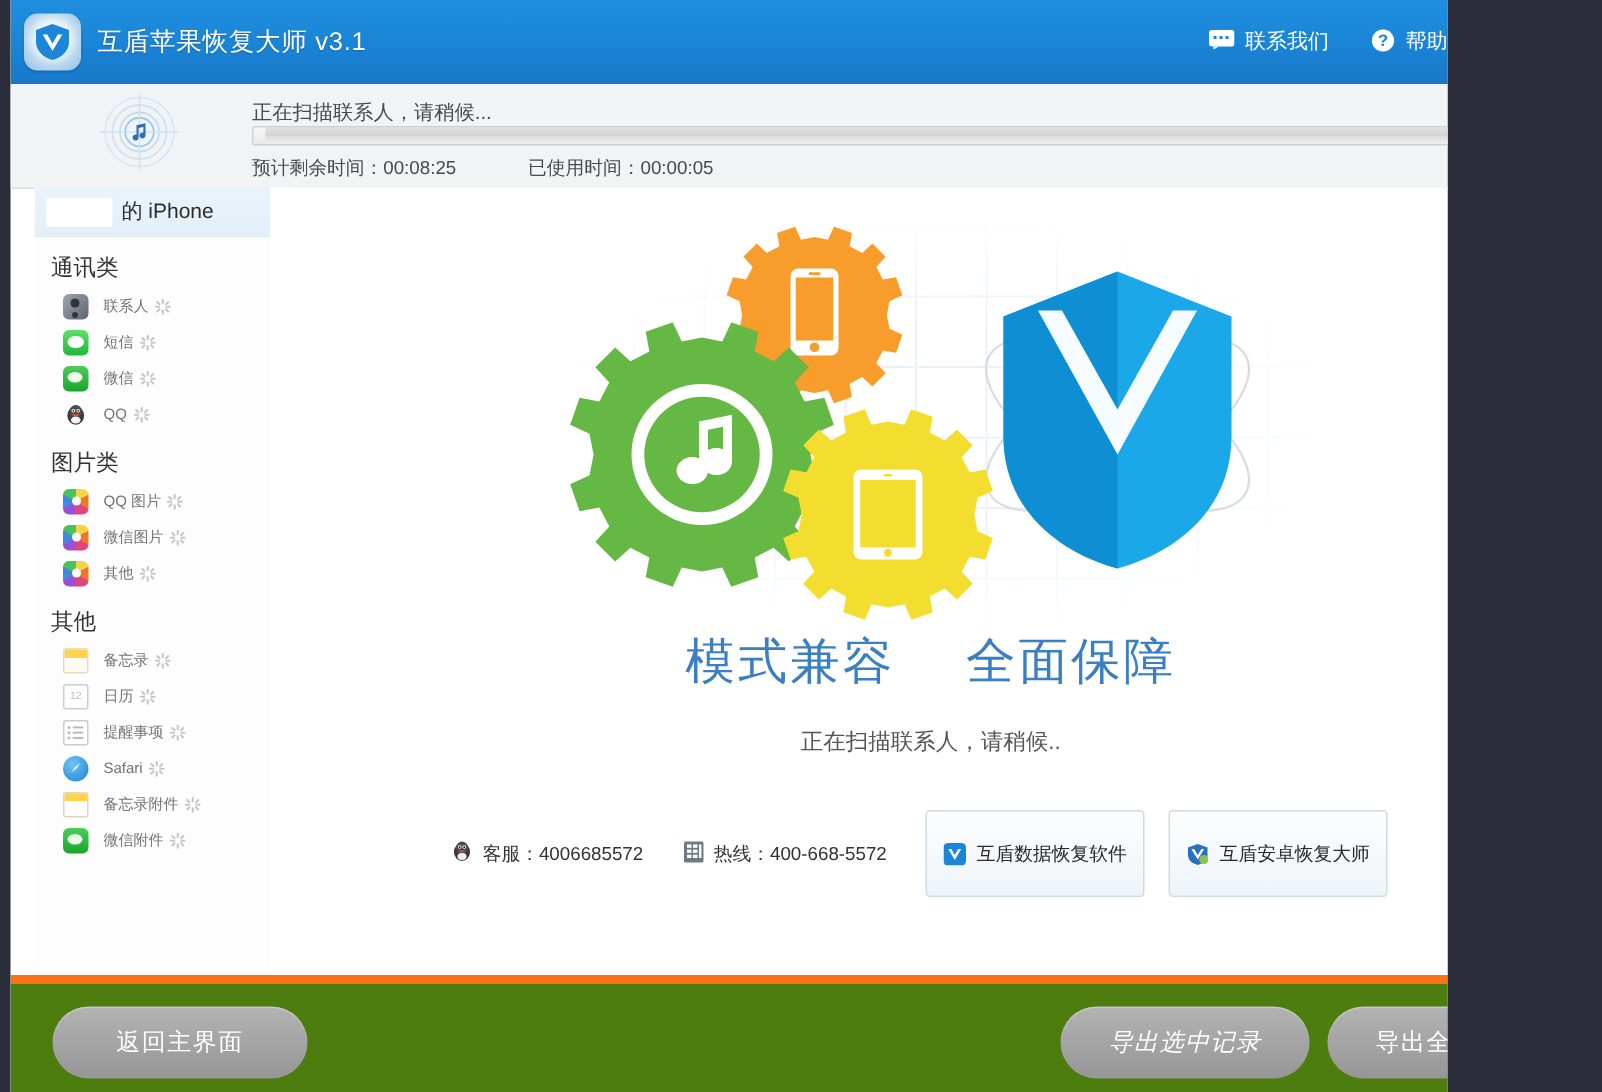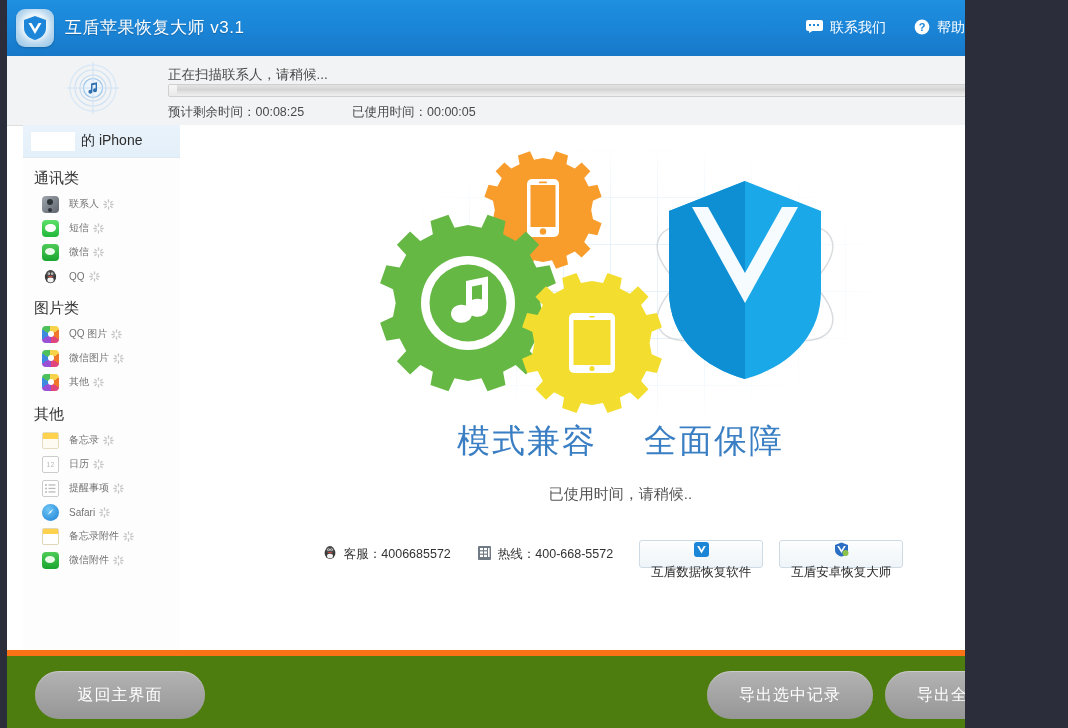--- a/index.html
+++ b/index.html
@@ -82,31 +82,31 @@
     background-size:47px 47px;opacity:.85;
     -webkit-mask-image:radial-gradient(ellipse 62% 66% at 50% 50%,#000 35%,transparent 82%);
     mask-image:radial-gradient(ellipse 62% 66% at 50% 50%,#000 35%,transparent 82%);}
   .hero svg{position:absolute;left:175px;top:10px;}
   .tagline{position:absolute;left:0;top:294px;width:881px;text-align:center;color:#3a7fc4;font-size:33px;letter-spacing:2px;white-space:nowrap;}
   .tagline span{margin:0 18px;}
   .substatus{position:absolute;left:0;top:360px;width:881px;text-align:center;color:#555;font-size:15px;}
 
   .contact{position:absolute;left:0;top:415px;width:881px;display:flex;align-items:center;justify-content:center;gap:0;font-size:12.5px;color:#333;}
   .c-item{display:flex;align-items:center;gap:6px;margin-right:26px;white-space:nowrap;}
-  .pill{display:flex;align-items:center;gap:7px;height:24px;padding:1px 11px;margin-right:16px;font-size:12.5px;color:#2a2a2a;
-    background:linear-gradient(to bottom,#fdfefe,#eef4f8);border:1px solid #cfdbe4;border-radius:3px;cursor:pointer;white-space:nowrap;flex-direction:column;}
+  .pill{display:flex;align-items:center;gap:7px;height:24px;padding:16px 11px;margin-right:16px;font-size:12.5px;color:#2a2a2a;
+    background:linear-gradient(to bottom,#fdfefe,#eef4f8);border:1px solid #cfdbe4;border-radius:3px;cursor:pointer;white-space:nowrap;}
   .pill-logo{width:15px;height:15px;border-radius:3px;flex:none;}
 
   
   .footer{position:absolute;left:0;top:650px;width:1054px;height:78px;background:#4d7c0f;border-top:6px solid #f97316;}
   .btn{position:absolute;top:15px;height:48px;border-radius:24px;border:none;cursor:pointer;
     color:#fff;font-size:16px;font-family:inherit;letter-spacing:1px;
     background:linear-gradient(to bottom,#b3b3b3,#969696);box-shadow:inset 0 1px 0 rgba(255,255,255,.3);}
   .btn-back{left:28px;width:170px;}
-  .btn-sel{right:188px;width:166px;}
+  .btn-sel{right:188px;width:166px;font-style:italic;}
   .btn-all{right:10px;width:166px;}
 </style>
 </head>
 <body>
 
 <div id="app">
 
   <div class="titlebar">
     <div class="tb-logo">
       <svg width="24" height="26" viewBox="0 0 24 26">
@@ -475,21 +475,21 @@
           <path fill="#0e8fd4" d="M337,72 L390,168 L443,72 L435,72 L390,152 L345,72 Z" opacity="0"></path>
         </g>
       </svg>
     </div>
 
     <div class="tagline">
       <span>模式兼容</span>
       <span>全面保障</span>
     </div>
 
-    <div class="substatus">已使用时间，请稍候..</div>
+    <div class="substatus">正在扫描联系人，请稍候..</div>
 
     <div class="contact">
       <div class="c-item">
         <span>
           <svg width="16" height="17" viewBox="0 0 16 17">
             <ellipse cx="8" cy="9" rx="5.4" ry="6" fill="#3a3a3a"></ellipse>
             <ellipse cx="8" cy="6.3" rx="4" ry="4.3" fill="#4b4b4b"></ellipse>
             <circle cx="6.5" cy="5.7" r="1.2" fill="#fff"></circle>
               <circle cx="9.5" cy="5.7" r="1.2" fill="#fff"></circle>
             <circle cx="6.5" cy="5.8" r="0.6" fill="#111"></circle>

